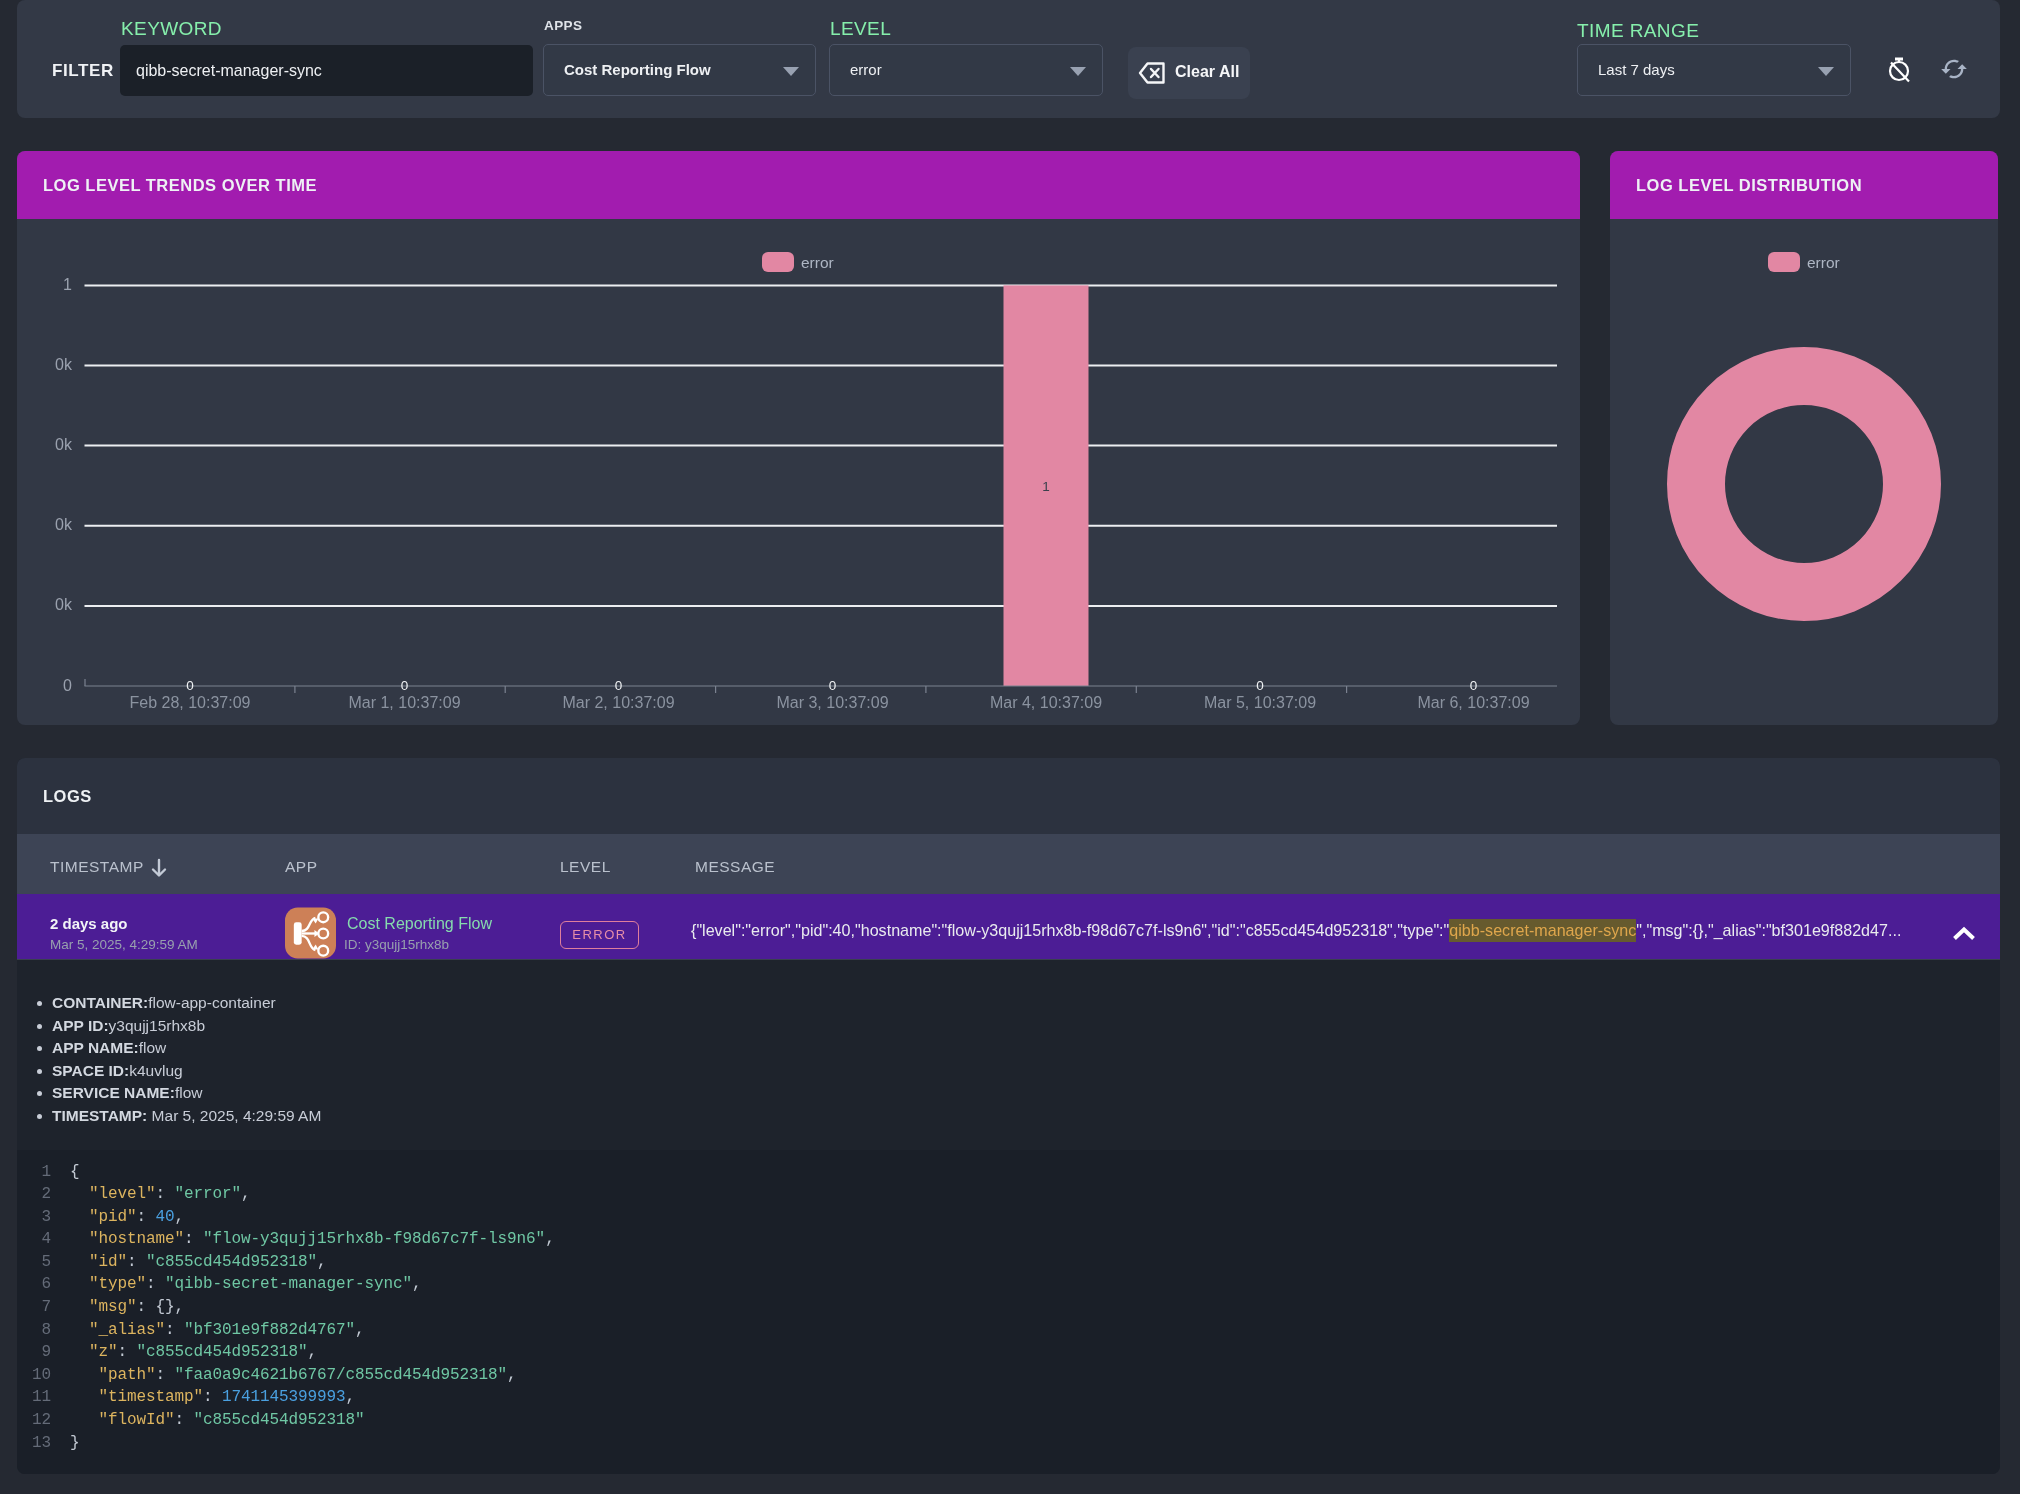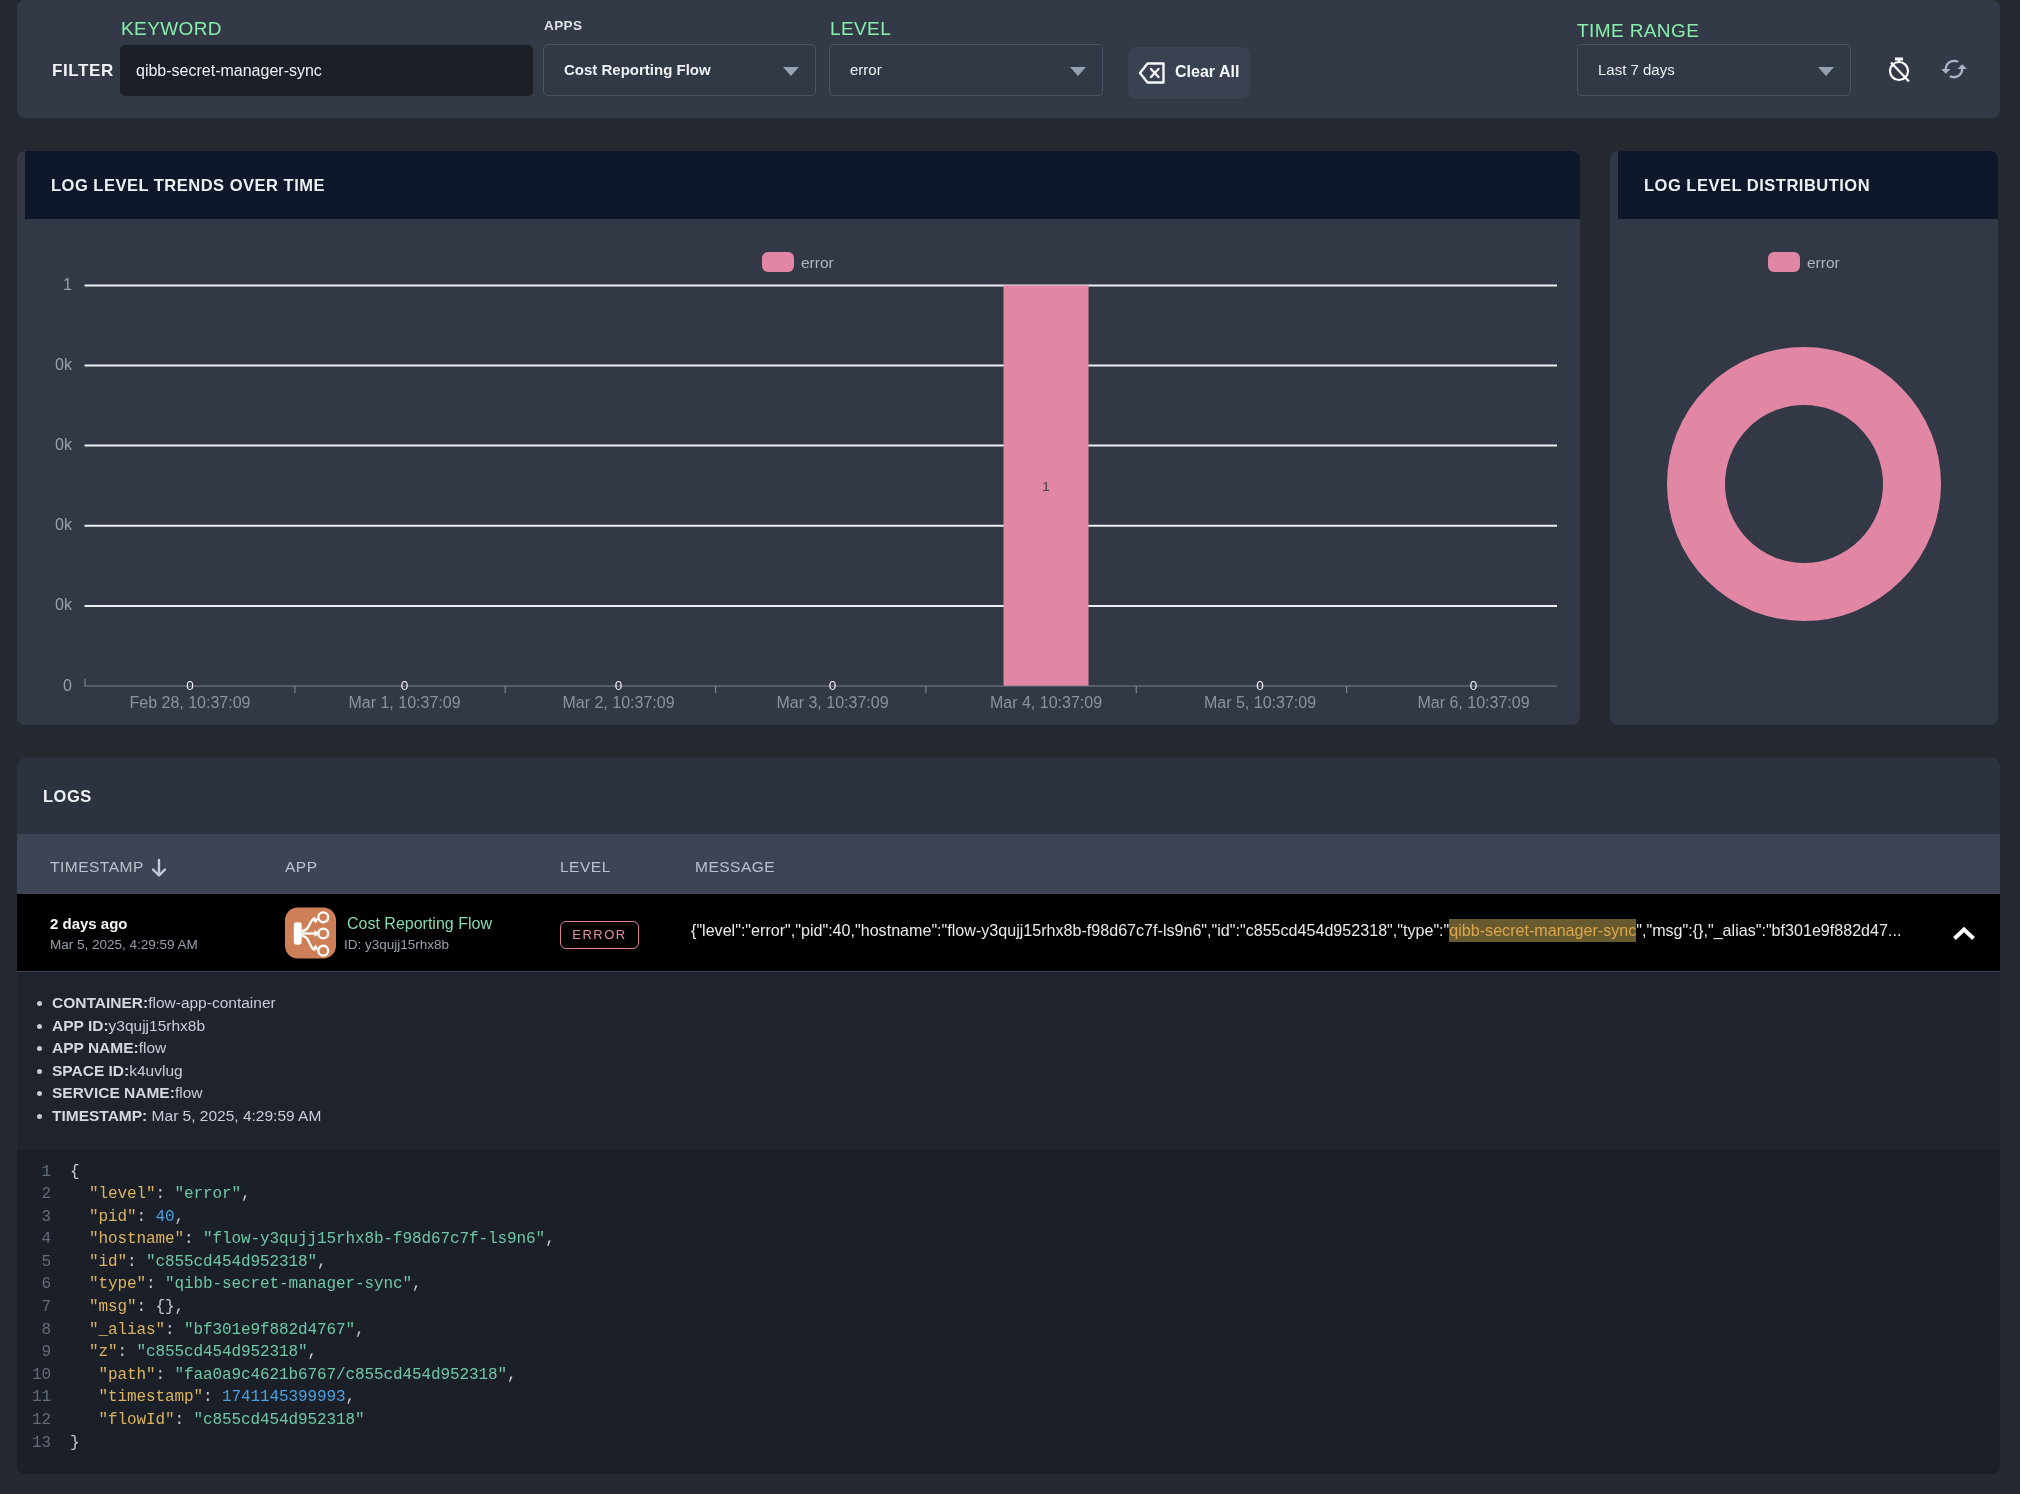--- a/index.html
+++ b/index.html
@@ -13,32 +13,32 @@
 .lblb { font-size:13.5px; color:#dfe3e9; font-weight:bold; letter-spacing:0.4px; }
 #filterTitle { left:23px; top:61px; font-size:17px; font-weight:bold; color:#f0f2f5; letter-spacing:0.6px;margin-left:12px; }
 #kwInput { left:103px; top:45px; width:413px; height:51px; background:#1b2028; border-radius:5px; color:#eef0f3; font-size:16px; line-height:51px; padding-left:16px; }
 .sel { border:1px solid #4b5365; border-radius:5px; height:52px; background:#323946; color:#eef0f3; font-size:15px; line-height:50px; padding-left:20px; }
 .caret { width:0; height:0; border-left:8px solid transparent; border-right:8px solid transparent; border-top:9px solid #98a1b1; }
 #clearBtn { left:1111px; top:47px; width:122px; height:52px; background:#3a4150; border-radius:8px; }
 #clearTxt { left:47px; top:16px; font-size:16px; font-weight:bold; color:#f5f6f8; }
 
 
 .panel { background:#323845; border-radius:8px; overflow:hidden; }
-.phead { position:absolute; left:8px; top:0; right:0; height:68px; background:#0f172a; }
+.phead { position:absolute; left:0; top:0; right:0; height:68px; background:#a21caf; }
 .ptitle { position:absolute; left:26px; top:25px; font-size:16.5px; font-weight:bold; color:#eef1f4; letter-spacing:0.5px; }
 #trendsPanel { left:17px; top:151px; width:1563px; height:574px; }
 #distPanel  { left:1610px; top:151px; width:388px; height:574px; }
 
 
 #logsPanel { left:17px; top:758px; width:1983px; height:716px; background:#1e232c; border-radius:8px; overflow:hidden; }
 #logsHead { position:absolute; left:0; top:0; width:100%; height:76px; background:#2c323f; }
 #logsTitle { position:absolute; left:26px; top:29px; font-size:16.5px; font-weight:bold; color:#eef1f4; letter-spacing:0.5px; }
 #tblHead { position:absolute; left:0; top:76px; width:100%; height:60px; background:#3d4455; }
 .th { position:absolute; top:24px; font-size:15.5px; color:#bac1cd; letter-spacing:0.5px; }
-#logRow { position:absolute; left:0; top:136px; width:100%; height:78px; background:#000000; border-bottom:1px solid #3a414f; }
+#logRow { position:absolute; left:0; top:136px; width:100%; height:66px; background:#4c1d95; border-bottom:1px solid #3a414f; }
 .rowMain { font-size:16px; font-weight:bold; color:#f2f4f7; }
 .rowSub { font-size:13.5px; color:#98a0ae; }
 #appIcon { left:268px; top:13px; width:51px; height:52px; }
 #badge { left:543px; top:27px; width:79px; height:28px; border:1.5px solid #df7f9c; border-radius:6px; color:#e78fa8; font-size:13px; letter-spacing:1.5px; text-align:center; line-height:25px; }
 #msgLine { left:674px; top:27px; font-size:16.1px; color:#e9ebee; white-space:nowrap; }
 #msgLine mark { background:#665a2e; color:#dfa64c; padding:2px 0 3px; }
 
 
 #details { position:absolute; left:0; top:234px; width:100%; }
 #details ul { list-style:none; }

